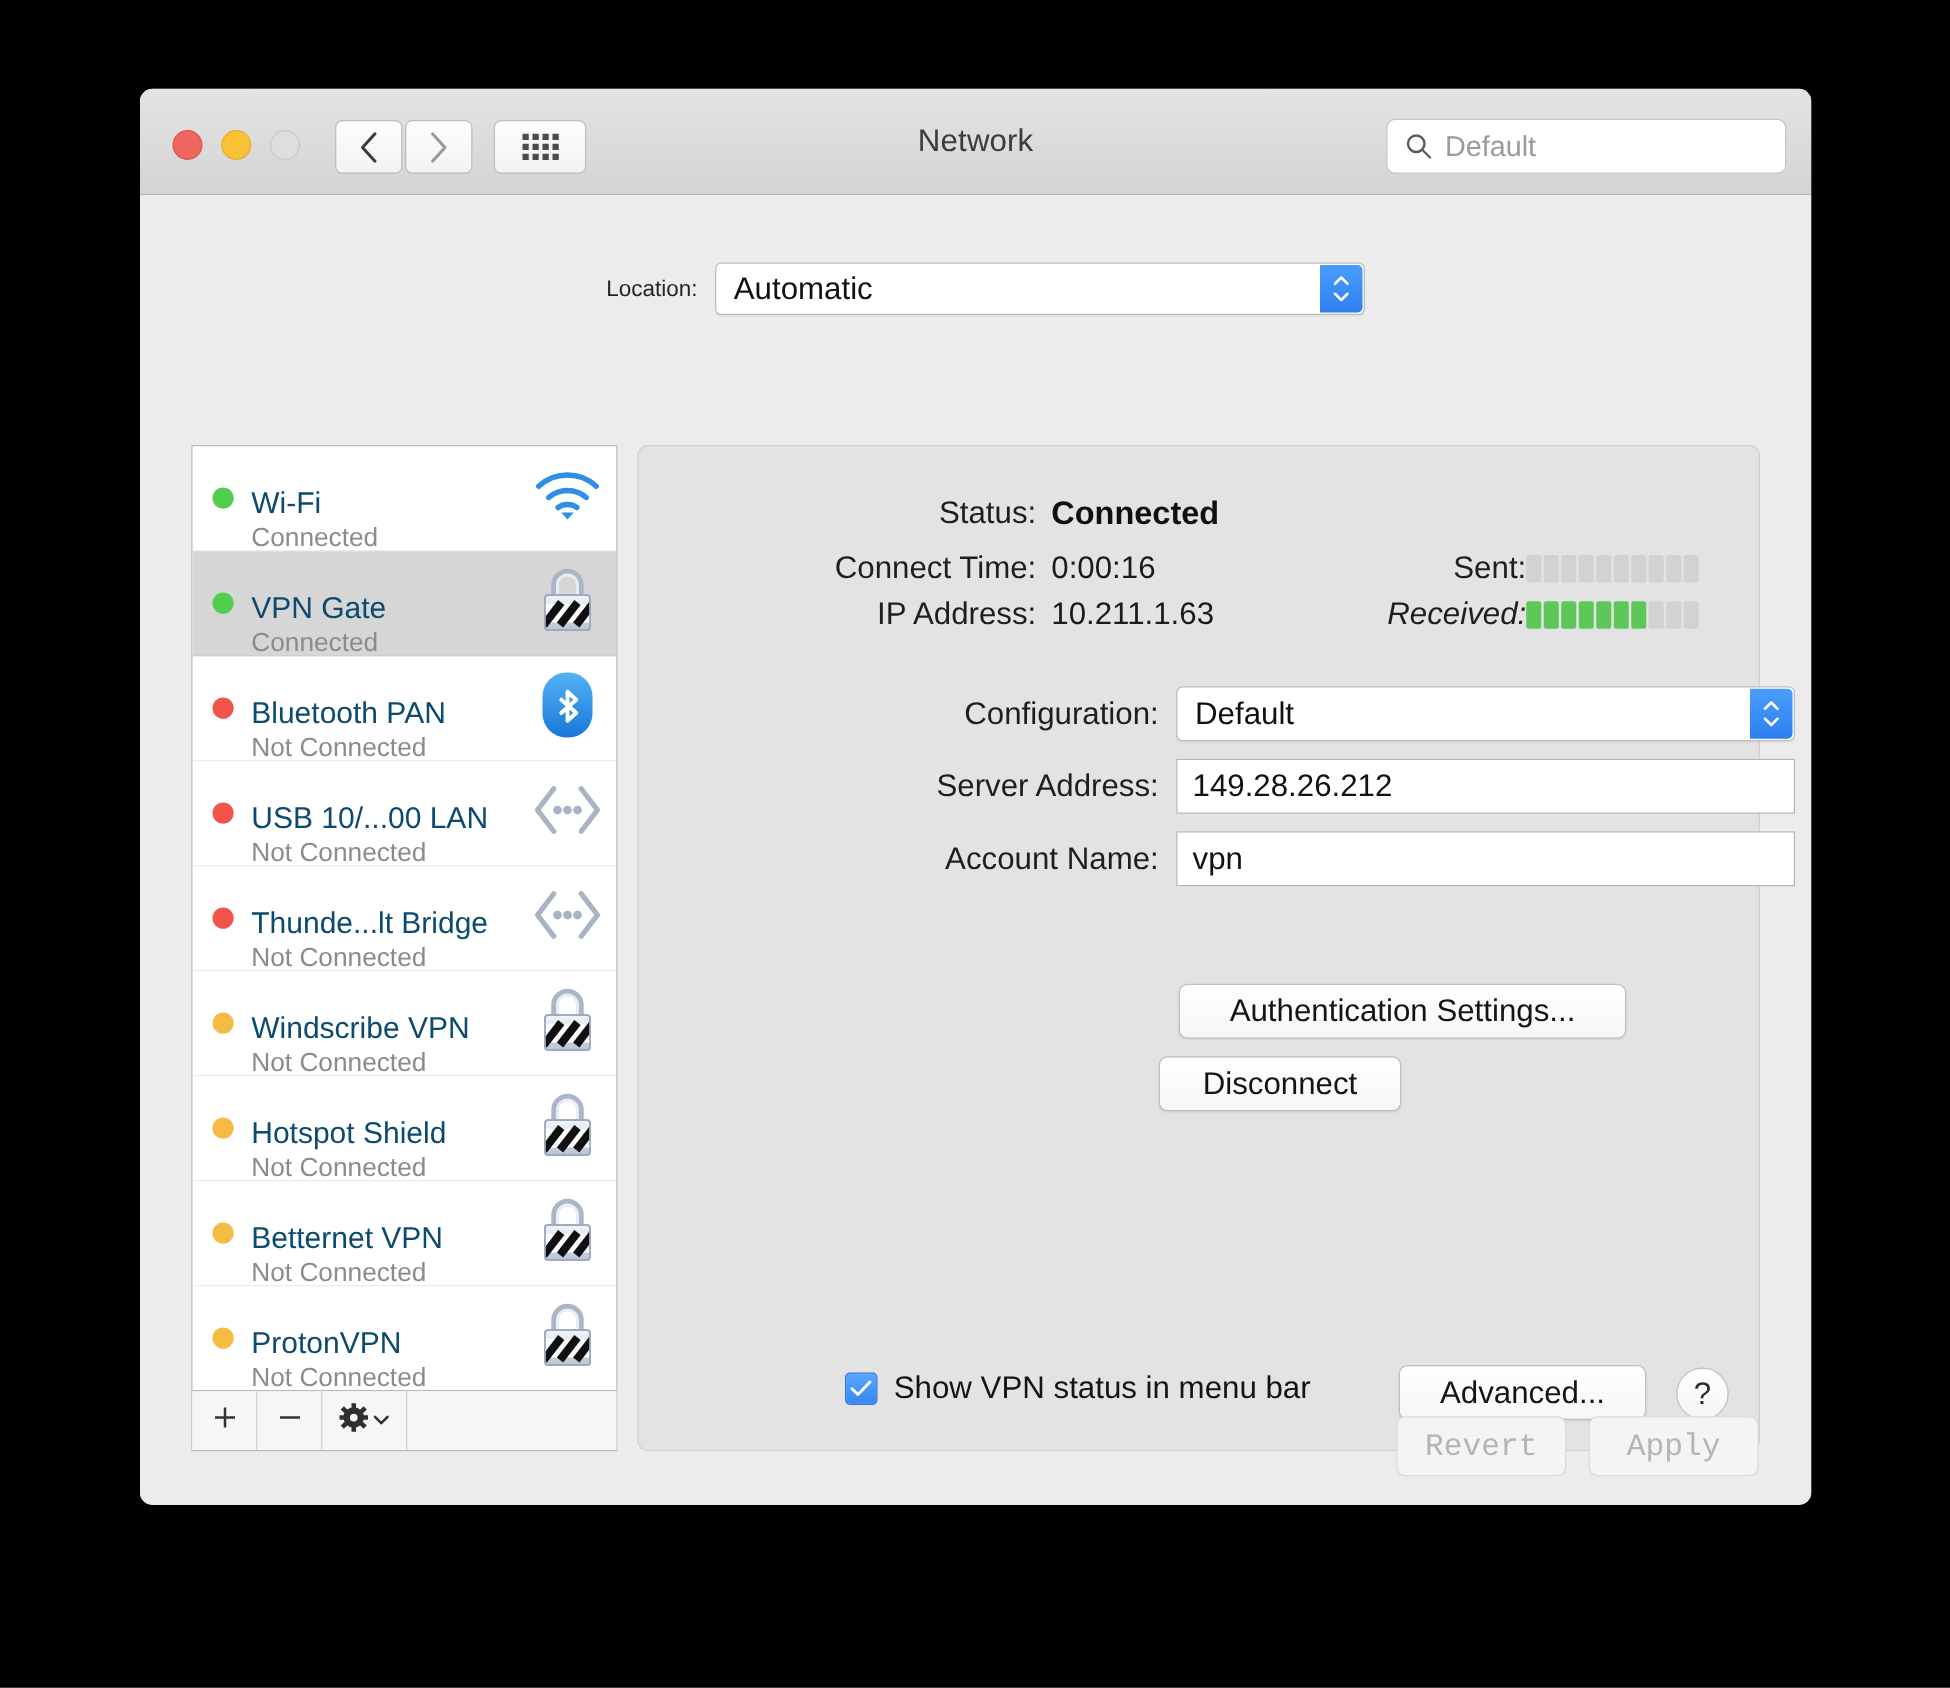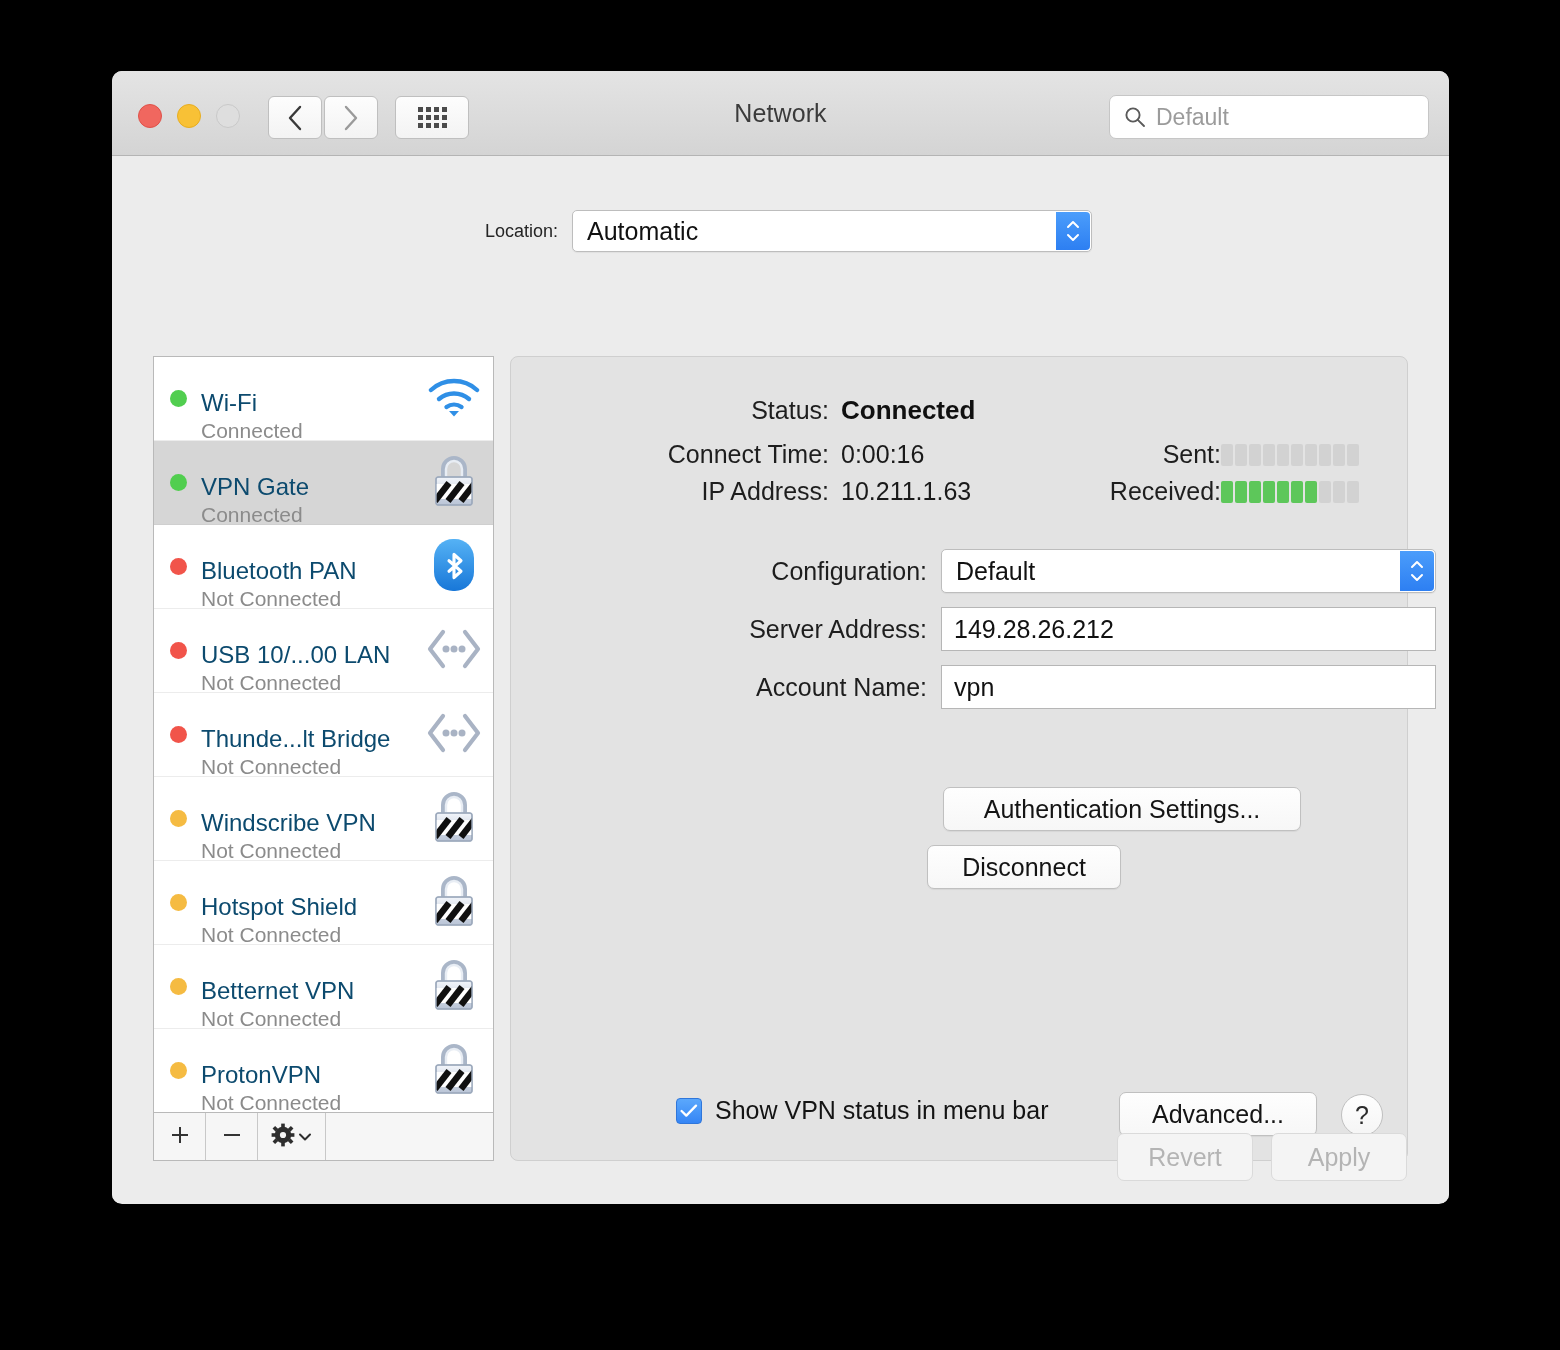--- a/index.html
+++ b/index.html
@@ -164,21 +164,21 @@
 
   #ctime-row { left: 0; top: 83px; }
   #ctime-row .flabel { width: 330px; padding-right: 12px; }
   #ip-row    { left: 0; top: 120px; }
   #ip-row .flabel { width: 330px; padding-right: 12px; }
   .fvalue { font-size: 25px; color: #1a1a1a; }
 
   .meter-row { position: absolute; display: flex; align-items: center; }
   .meter-row .mlabel { width: 180px; text-align: right; font-size: 25px; color: #1e1e1e; }
   #sent-row { left: 530px; top: 83px; }
-  #recv-row { left: 530px; top: 120px; }
+  #recv-row { left: 530px; top: 120px; font-style: italic; }
   .meter { display: flex; gap: 2px; }
   .meter i {
     display: block; width: 12px; height: 22px;
     background: #d2d2d2; border-radius: 2px;
   }
   .meter i.on { background: #5dc75a; }
 
   #config-row  { left: 0; top: 192px; }
   #config-row .flabel  { width: 430px; padding-right: 14px; }
   #config-popup { width: 495px; height: 44px; }
@@ -226,21 +226,21 @@
     display: flex; align-items: center; justify-content: center;
     font-size: 25px; color: #2c2c2c;
   }
 
   
   #footer { position: absolute; right: 42px; bottom: 22px; display: flex; gap: 18px; }
   .footbtn {
     width: 136px; height: 48px; border-radius: 7px;
     background: #f4f4f4; border: 1px solid #dadada;
     font-size: 25px; color: #b4b4b4;
-    display: flex; align-items: center; justify-content: center;
+    display: flex; align-items: center; justify-content: center; font-family: Liberation Mono, monospace;
   }
 </style>
 </head>
 <body>
 
 <div id="window">
 
   <div id="titlebar">
     <div class="traffic tl-close"></div>
     <div class="traffic tl-min"></div>

